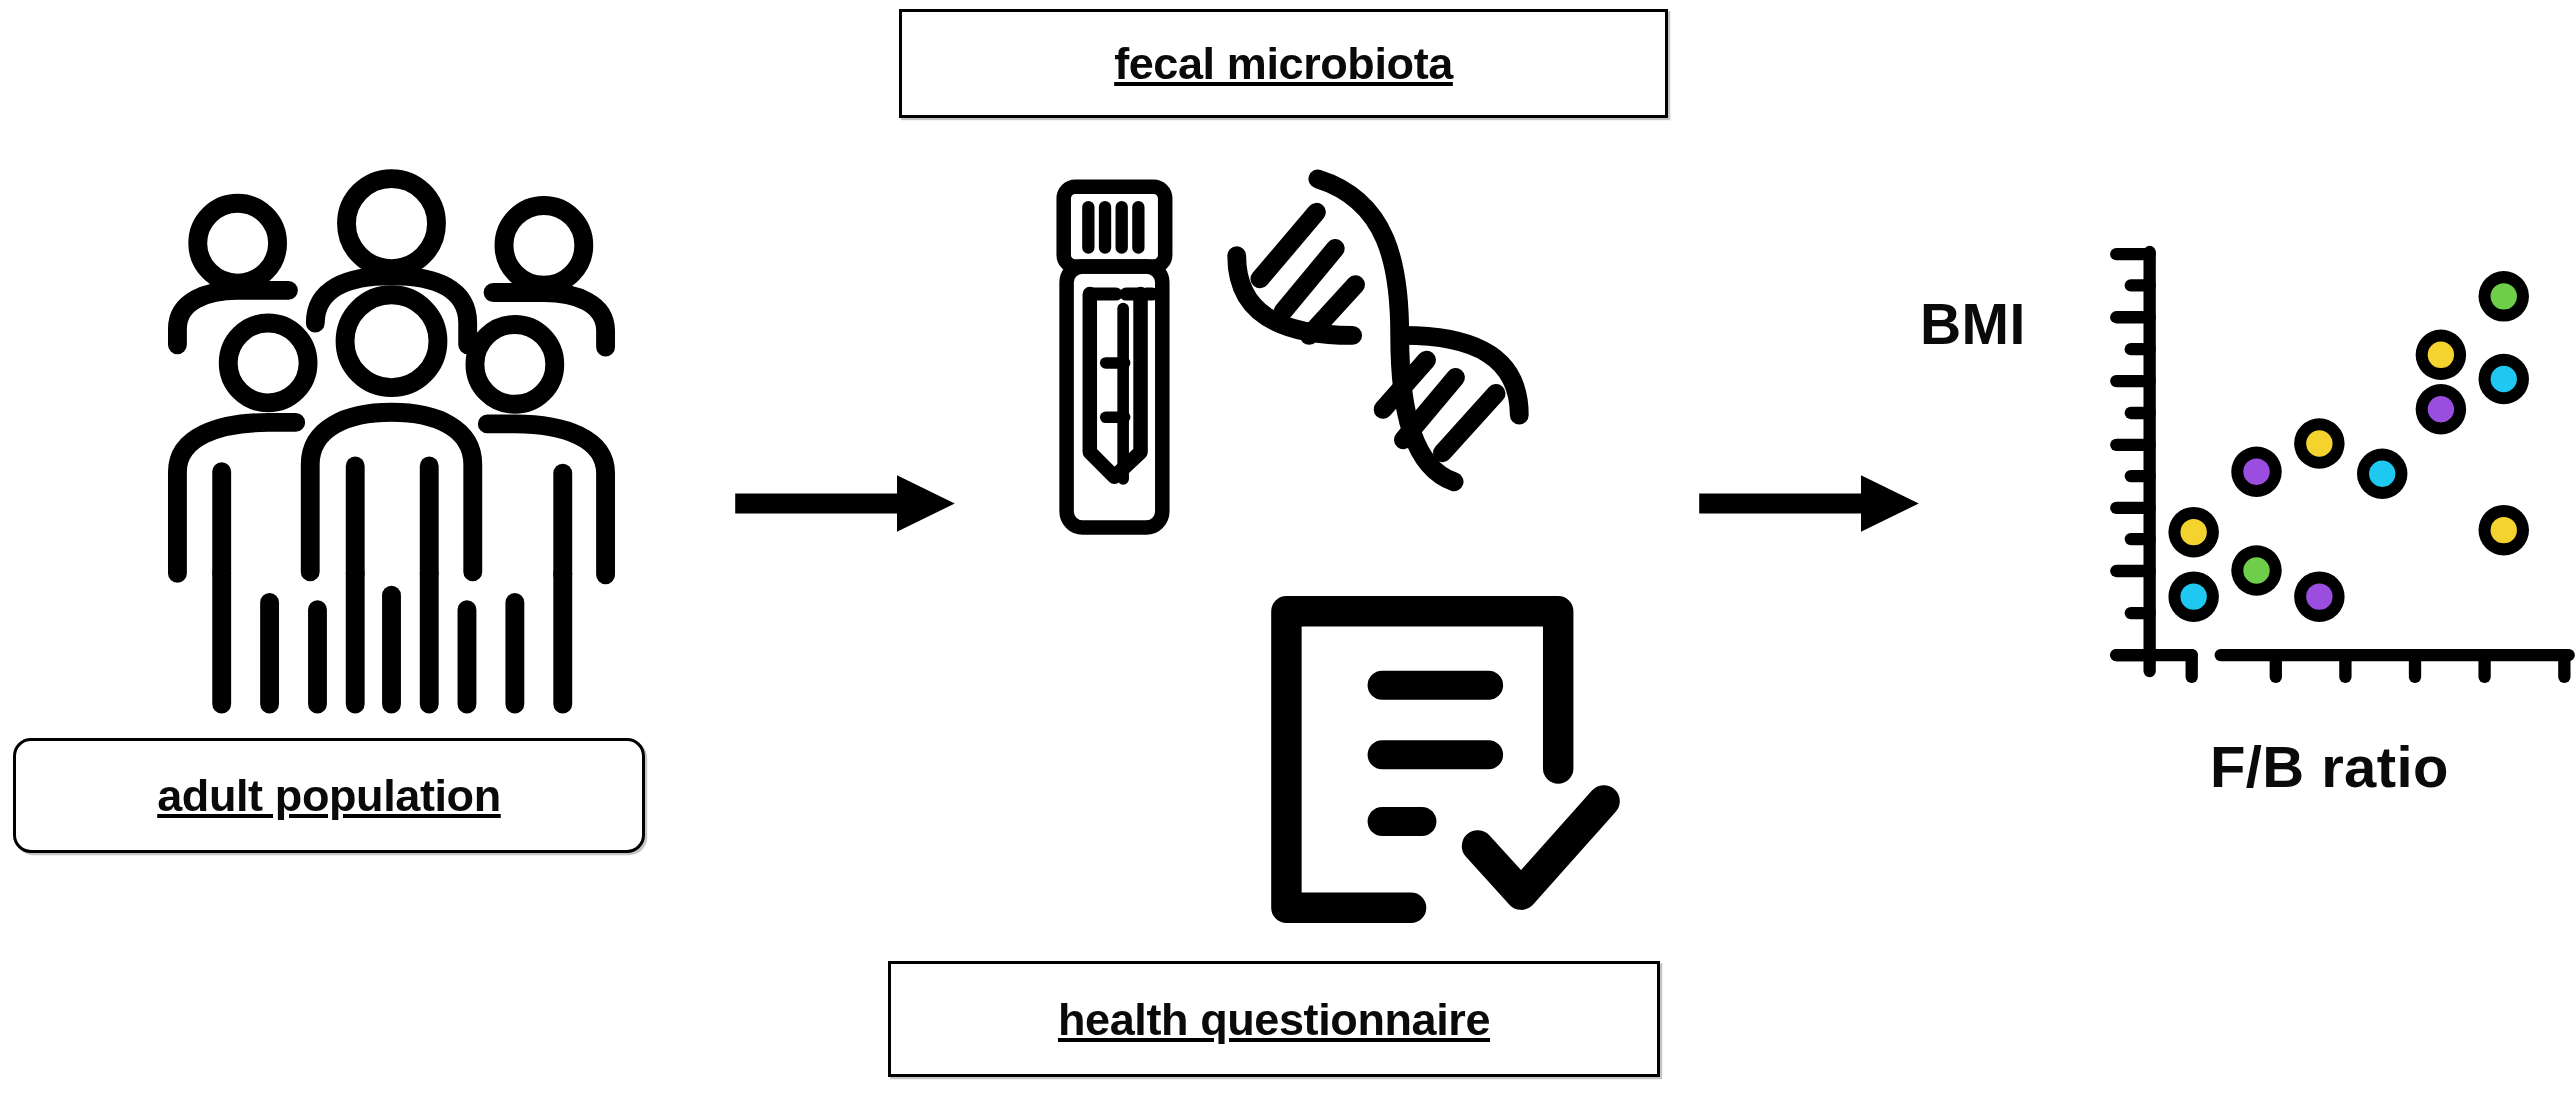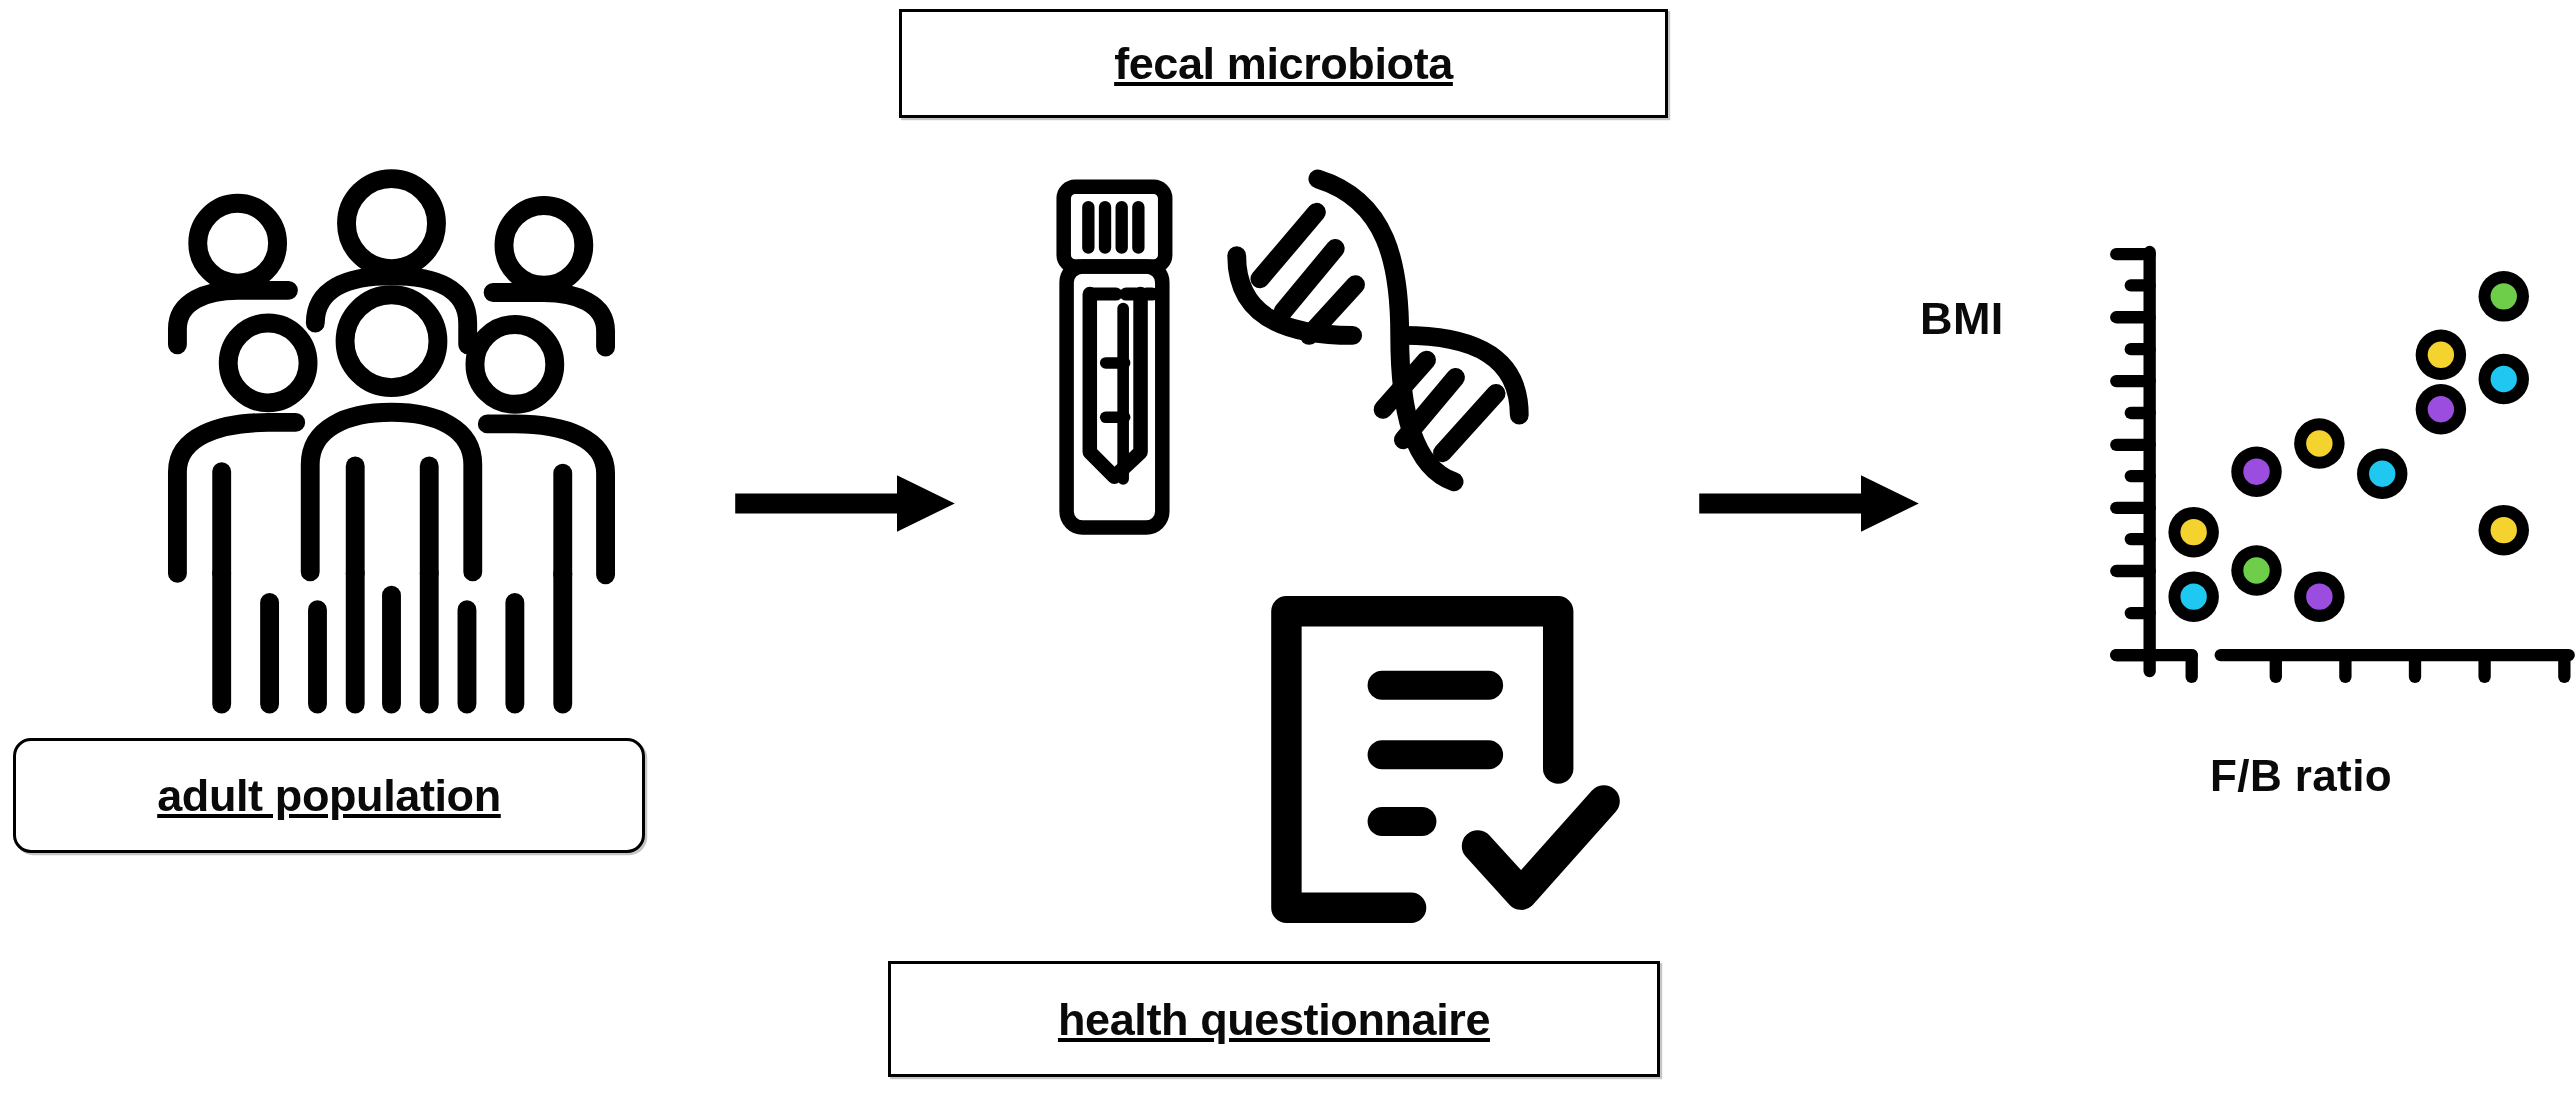--- a/index.html
+++ b/index.html
@@ -47,22 +47,22 @@
 
   
   .plain-label {
     position: absolute;
     font-family: "Liberation Sans", sans-serif;
     font-weight: bold;
     color: #0a0a0a;
     white-space: nowrap;
     line-height: 1;
   }
-  #label-bmi      { left: 1920px; top: 296px;  font-size: 45px; letter-spacing: 0.4px; }
-  #label-fbratio  { left: 2210px; top: 738px; font-size: 44px; letter-spacing: 0.4px; margin-top: 16px; }
+  #label-bmi      { left: 1920px; top: 296px;  font-size: 57px; letter-spacing: 0.4px; }
+  #label-fbratio  { left: 2210px; top: 738px; font-size: 58px; letter-spacing: 0.4px; }
 
   
   .svg-holder { position: absolute; }
   #icon-people   { left: 152px;  top: 167px;  width: 479px;  height: 537px; }
   #arrow-1       { left: 729px; top: 471px;  width: 232px;  height: 65px; }
   #icon-vial     { left: 1026px; top: 178px;  width: 174px;  height: 359px; }
   #icon-dna      { left: 1193px; top: 163px;  width: 370px;  height: 355px; }
   #icon-form     { left: 1266px; top: 591px;  width: 359px;  height: 337px; }
   #arrow-2       { left: 1693px; top: 471px;  width: 232px;  height: 65px; }
   #chart-scatter { left: 2096px; top: 236px;  width: 493px;  height: 446px; }

